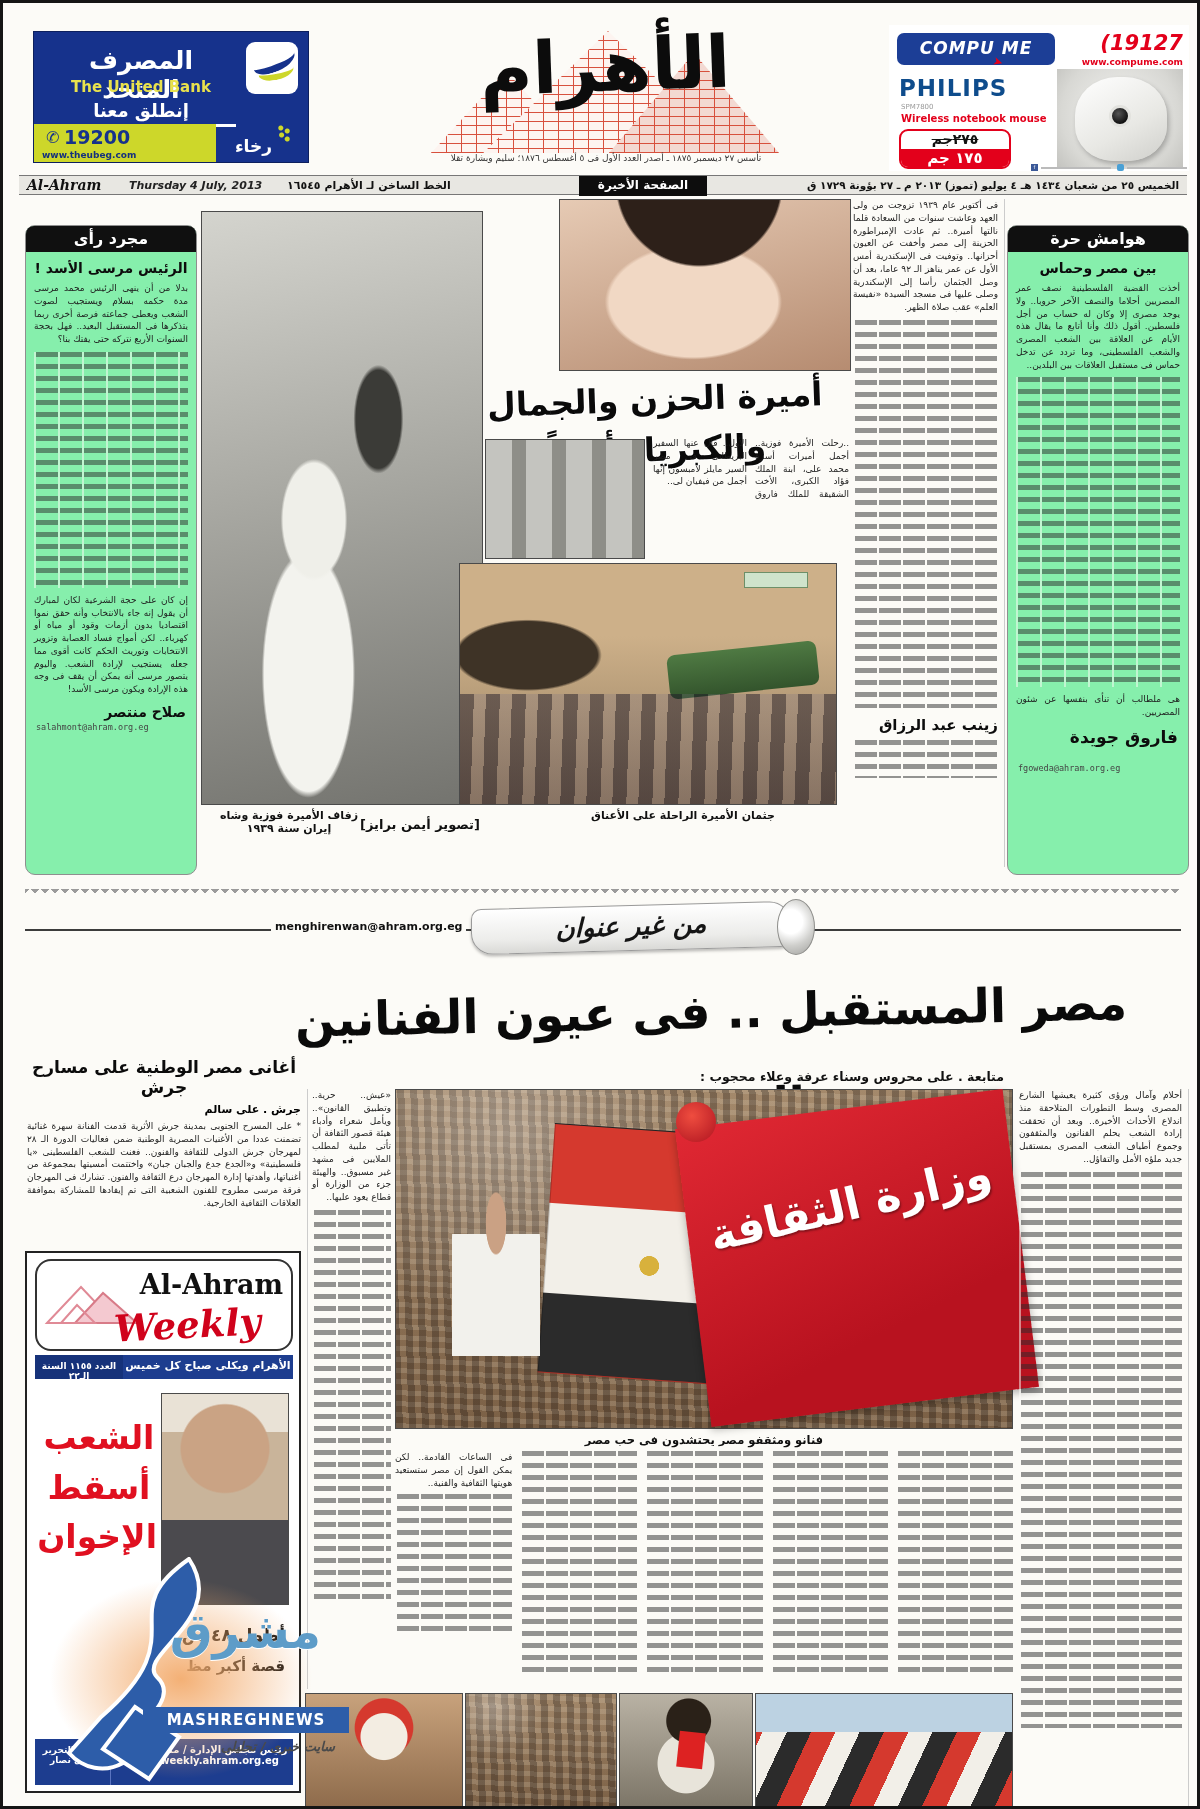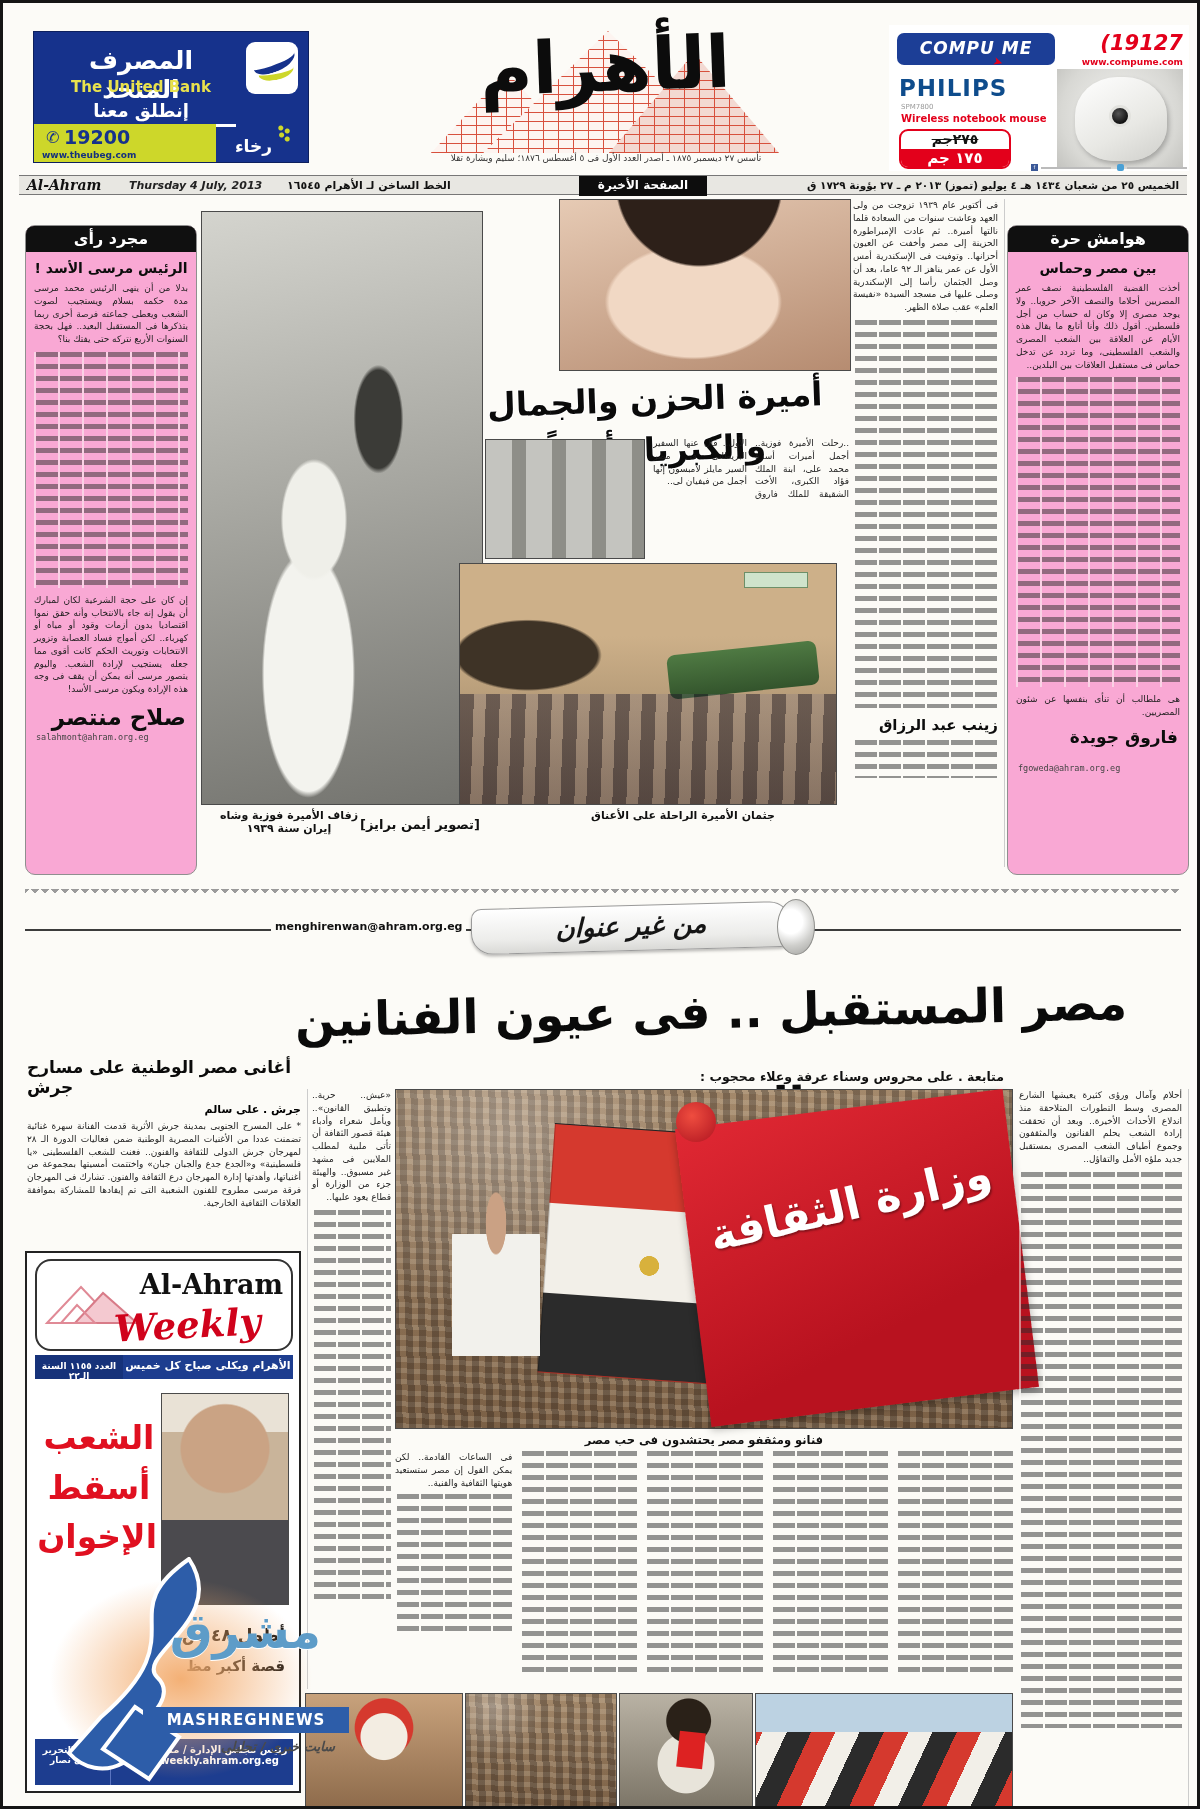--- a/index.html
+++ b/index.html
@@ -7,21 +7,21 @@
   body{font-family:"DejaVu Sans","Liberation Sans",sans-serif}
   #page{position:relative;width:1200px;height:1809px;margin:0 auto;background:#fcfbf7;border:3px solid #151515;overflow:hidden}
   .abs{position:absolute}
   .rtl{direction:rtl}
   .c{text-align:center}
   .b{font-weight:bold}
   .bodytxt{font-size:9px;line-height:1.42;color:#1d1d1d;text-align:justify;direction:rtl}
   .fill{opacity:.5;background:
      repeating-linear-gradient(90deg,#fcfbf7 0 2px,transparent 2px 24px),
      repeating-linear-gradient(180deg,#2d2d2d 0 5px,rgba(0,0,0,0) 5px 12px)}
-  .boxcol{border:1.5px solid #8f8f8f;border-radius:10px;background:#f9a8d4}
+  .boxcol{border:1.5px solid #8f8f8f;border-radius:10px;background:#86efac}
   .colhdr{background:#101010;color:#fff;font-weight:bold;text-align:center;border-radius:8px 8px 0 0;font-size:16px;padding-top:3px;height:26px}
   .photo{border:1px solid #4a4a4a}
   .cap{font-weight:bold;color:#101010;direction:rtl}
   .zz{height:7px;background:
       linear-gradient(135deg,#9b9b9b 3px,transparent 0) 0 2px,
       linear-gradient(-135deg,#9b9b9b 3px,transparent 0) 0 2px;
       background-size:10px 7px;background-repeat:repeat-x}
   .email{font-size:8.5px;color:#444;font-family:"DejaVu Sans Mono",monospace}
   .tri{position:absolute;background-color:#fdf4f0;background-image:
      repeating-linear-gradient(180deg,#d7503d 0 1.5px,transparent 1.5px 9px),
@@ -100,21 +100,21 @@
     <div class="abs rtl b c" style="left:560px;top:0;width:128px;height:20px;background:#0d0d0d;color:#fff;font-size:12px;padding-top:2px">الصفحة الأخيرة</div>
     <div class="abs rtl b" style="right:8px;top:3px;font-size:10.5px;color:#111">الخميس ٢٥ من شعبان ١٤٣٤ هـ ٤ يوليو (تموز) ٢٠١٣ م ـ ٢٧ بؤونة ١٧٢٩ ق</div>
   </div>
 
   <div class="abs boxcol" style="left:22px;top:222px;width:172px;height:650px">
     <div class="colhdr rtl">مجرد رأى</div>
     <div class="rtl b c" style="font-size:14px;margin:8px 6px 6px;color:#0d0d0d">الرئيس مرسى الأسد !</div>
     <div class="bodytxt" style="margin:0 8px">بدلا من أن ينهى الرئيس محمد مرسى مدة حكمه بسلام ويستجيب لصوت الشعب ويعطى جماعته فرصة أخرى ربما يتذكرها فى المستقبل البعيد.. فهل بحجة السنوات الأربع نتركه حتى يفتك بنا؟</div>
     <div class="fill" style="margin:6px 8px;height:236px"></div>
     <div class="bodytxt" style="margin:0 8px">إن كان على حجة الشرعية لكان لمبارك أن يقول إنه جاء بالانتخاب وأنه حقق نموا اقتصاديا بدون أزمات وقود أو مياه أو كهرباء.. لكن أمواج فساد العصابة وتزوير الانتخابات وتوريث الحكم كانت أقوى مما جعله يستجيب لإرادة الشعب. واليوم يتصور مرسى أنه يمكن أن يقف فى وجه هذه الإرادة ويكون مرسى الأسد!</div>
-    <div class="rtl b" style="font-size:23px;margin:8px 10px 0;color:#0d0d0d">صلاح منتصر</div>
+    <div class="rtl b" style="font-size:14px;margin:8px 10px 0;color:#0d0d0d">صلاح منتصر</div>
     <div class="email" style="margin:2px 10px">salahmont@ahram.org.eg</div>
   </div>
 
   <div class="abs boxcol" style="left:1004px;top:222px;width:182px;height:650px">
     <div class="colhdr rtl">هوامش حرة</div>
     <div class="rtl b c" style="font-size:14px;margin:8px 6px 6px;color:#0d0d0d">بين مصر وحماس</div>
     <div class="bodytxt" style="margin:0 8px">أخذت القضية الفلسطينية نصف عمر المصريين أحلاما والنصف الآخر حروبا.. ولا يوجد مصرى إلا وكان له حساب من أجل فلسطين. أقول ذلك وأنا أتابع ما يقال هذه الأيام عن العلاقة بين الشعب المصرى والشعب الفلسطينى، وما تردد عن تدخل حماس فى مستقبل العلاقات بين البلدين..</div>
     <div class="fill" style="margin:6px 8px;height:310px"></div>
     <div class="bodytxt" style="margin:0 8px">هى ملطالب أن تنأى بنفسها عن شئون المصريين.</div>
     <div class="rtl b" style="font-size:17px;margin:8px 10px 0;color:#0d0d0d">فاروق جويدة</div>
@@ -169,21 +169,21 @@
   <div class="abs" style="left:468px;top:896px;width:344px;height:58px">
     <div class="abs" style="left:0;top:6px;width:320px;height:46px;background:linear-gradient(180deg,#ffffff,#ececea 70%,#d9d9d6);border:1px solid #9a9a9a;border-radius:10px 22px 10px 22px;box-shadow:0 2px 3px rgba(0,0,0,.25);transform:skewY(-1.5deg)"></div>
     <div class="abs" style="right:0;top:0;width:38px;height:56px;background:radial-gradient(circle at 35% 40%,#ffffff 30%,#cfcfcc 60%,#9f9f9c);border:1px solid #8f8f8c;border-radius:50%"></div>
     <div class="abs rtl b c" style="left:0;top:12px;width:320px;font-size:26px;font-style:italic;color:#151515;transform:skewY(-2deg)">من غير عنوان</div>
   </div>
 
   <div class="abs rtl b c" style="left:230px;top:962px;width:958px;font-size:47px;color:#0a0a0a;transform:rotate(-1.2deg);line-height:2">مصر المستقبل .. فى عيون الفنانين والمثقفين</div>
   <div class="abs rtl b" style="left:688px;top:1066px;width:322px;font-size:12.5px;color:#111;text-align:center">متابعة . على محروس وسناء عرفة وعلاء محجوب :</div>
 
   <div class="abs" style="left:24px;top:1054px;width:274px;height:190px">
-    <div class="rtl b" style="font-size:17px;color:#0b0b0b;text-align:left">أغانى مصر الوطنية على مسارح جرش</div>
+    <div class="rtl b" style="font-size:17px;color:#0b0b0b;text-align:center">أغانى مصر الوطنية على مسارح جرش</div>
     <div class="rtl b" style="font-size:11px;margin-top:6px">جرش . على سالم</div>
     <div class="bodytxt" style="margin-top:4px">* على المسرح الجنوبى بمدينة جرش الأثرية قدمت الفنانة سهرة غنائية تضمنت عددا من الأغنيات المصرية الوطنية ضمن فعاليات الدورة الـ ٢٨ لمهرجان جرش الدولى للثقافة والفنون.. فغنت للشعب الفلسطينى «يا فلسطينية» و«الجدع جدع والجبان جبان» واختتمت أمسيتها بمجموعة من أغنياتها، وأهدتها إدارة المهرجان درع الثقافة والفنون. تشارك فى المهرجان فرقة مرسى مطروح للفنون الشعبية التى تم إيفادها للمشاركة بموافقة العلاقات الثقافية الخارجية.</div>
   </div>
 
   <div class="abs" style="left:304px;top:1086px;width:84px;height:600px;border-left:1px solid #ccc;padding-left:4px">
     <div class="bodytxt">«عيش.. حرية.. وتطبيق القانون».. ويأمل شعراء وأدباء هيئة قصور الثقافة أن تأتى ملبية لمطلب الملايين فى مشهد غير مسبوق.. والهيئة جزء من الوزارة أو قطاع يعود عليها..</div>
     <div class="fill" style="height:396px;margin-top:6px"></div>
   </div>
 
   <div class="abs photo crowd" style="left:392px;top:1086px;width:618px;height:340px">

